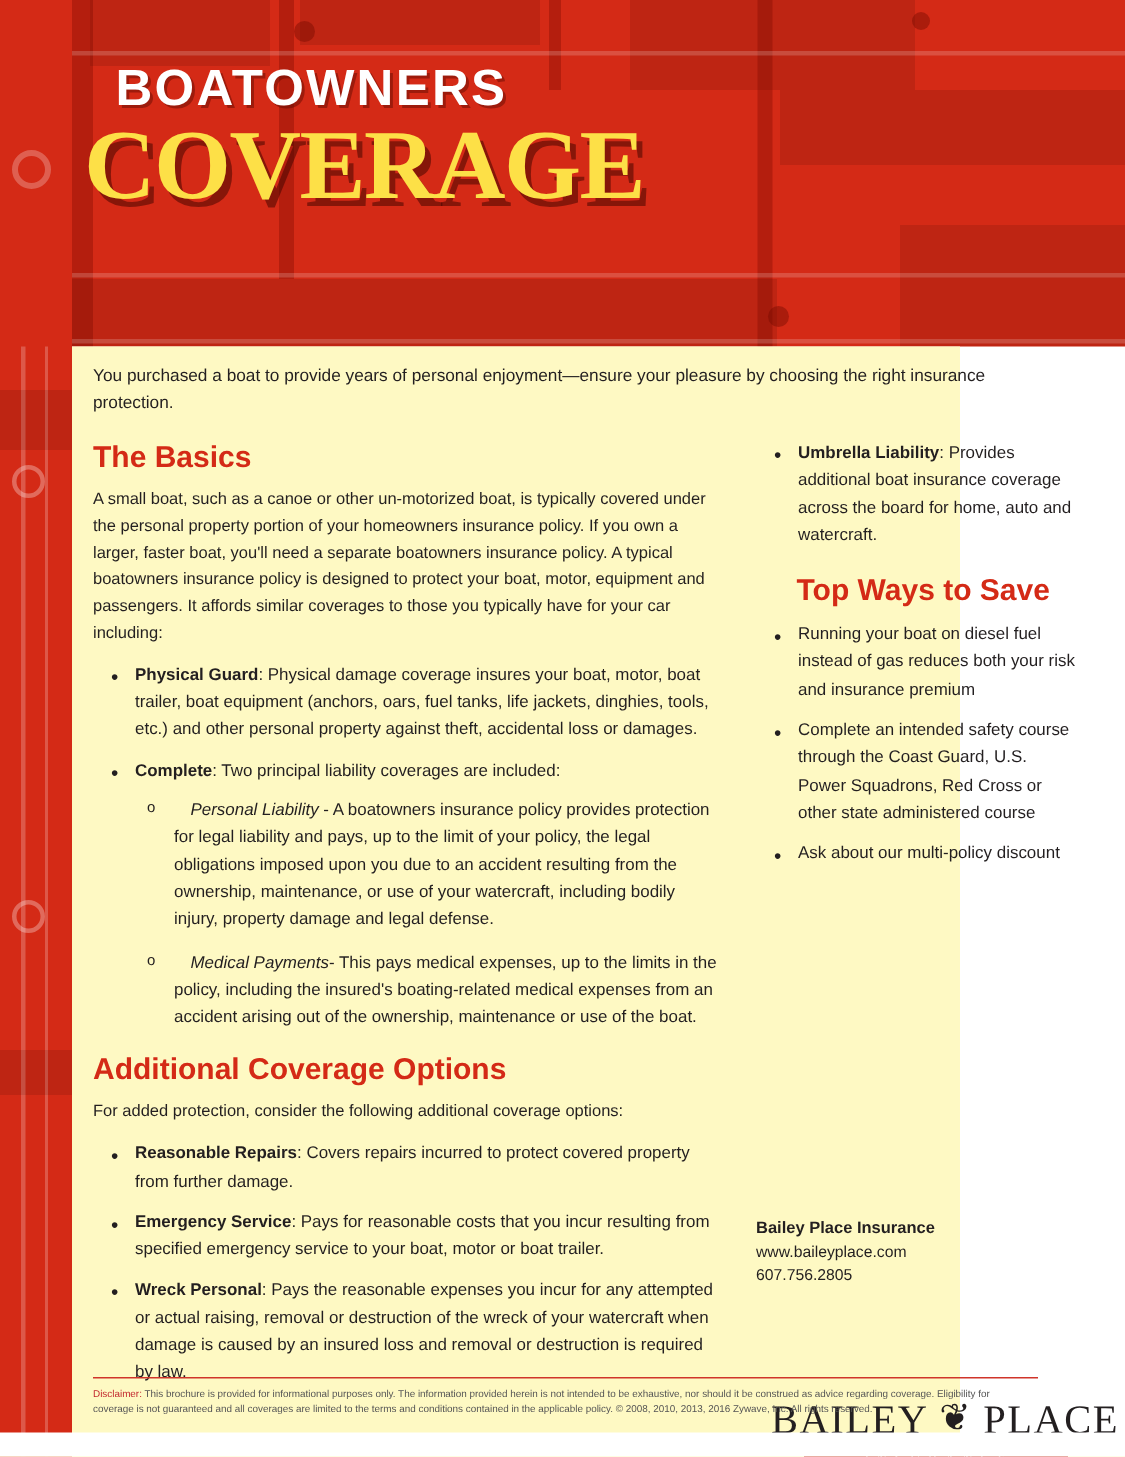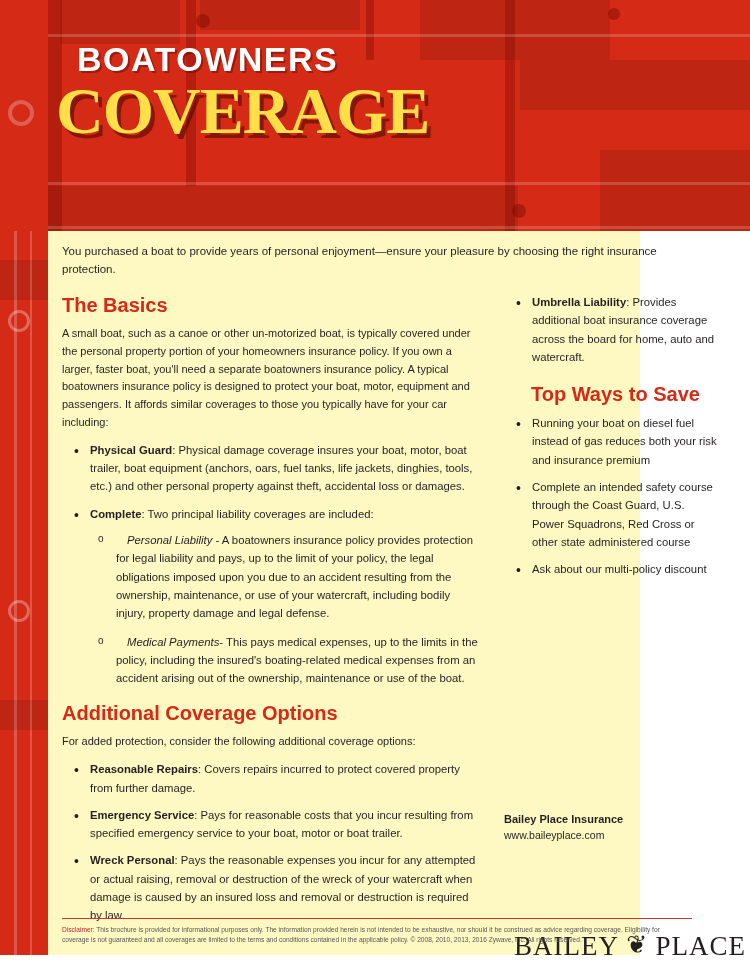--- a/index.html
+++ b/index.html
@@ -341,20 +341,21 @@
     <ul class="bullets right-bullets">
       <li>Running your boat on diesel fuel instead of gas reduces both your risk and insurance premium</li>
       <li>Complete an intended safety course through the Coast Guard, U.S. Power Squadrons, Red Cross or other state administered course</li>
       <li>Ask about our multi-policy discount</li>
     </ul>
   </div>
 
   <div class="contact">
     <div class="cname">Bailey Place Insurance</div>
     <div>www.baileyplace.com</div>
+    <div>607.756.2805</div>
   </div>
 
   <div class="logo">
     <div class="logo-text">
       <span>BAILEY</span><span class="feather">&nbsp;❦&nbsp;</span><span>PLACE</span>
     </div>
     <div class="logo-bar">INSURANCE</div>
   </div>
 </div>
 

